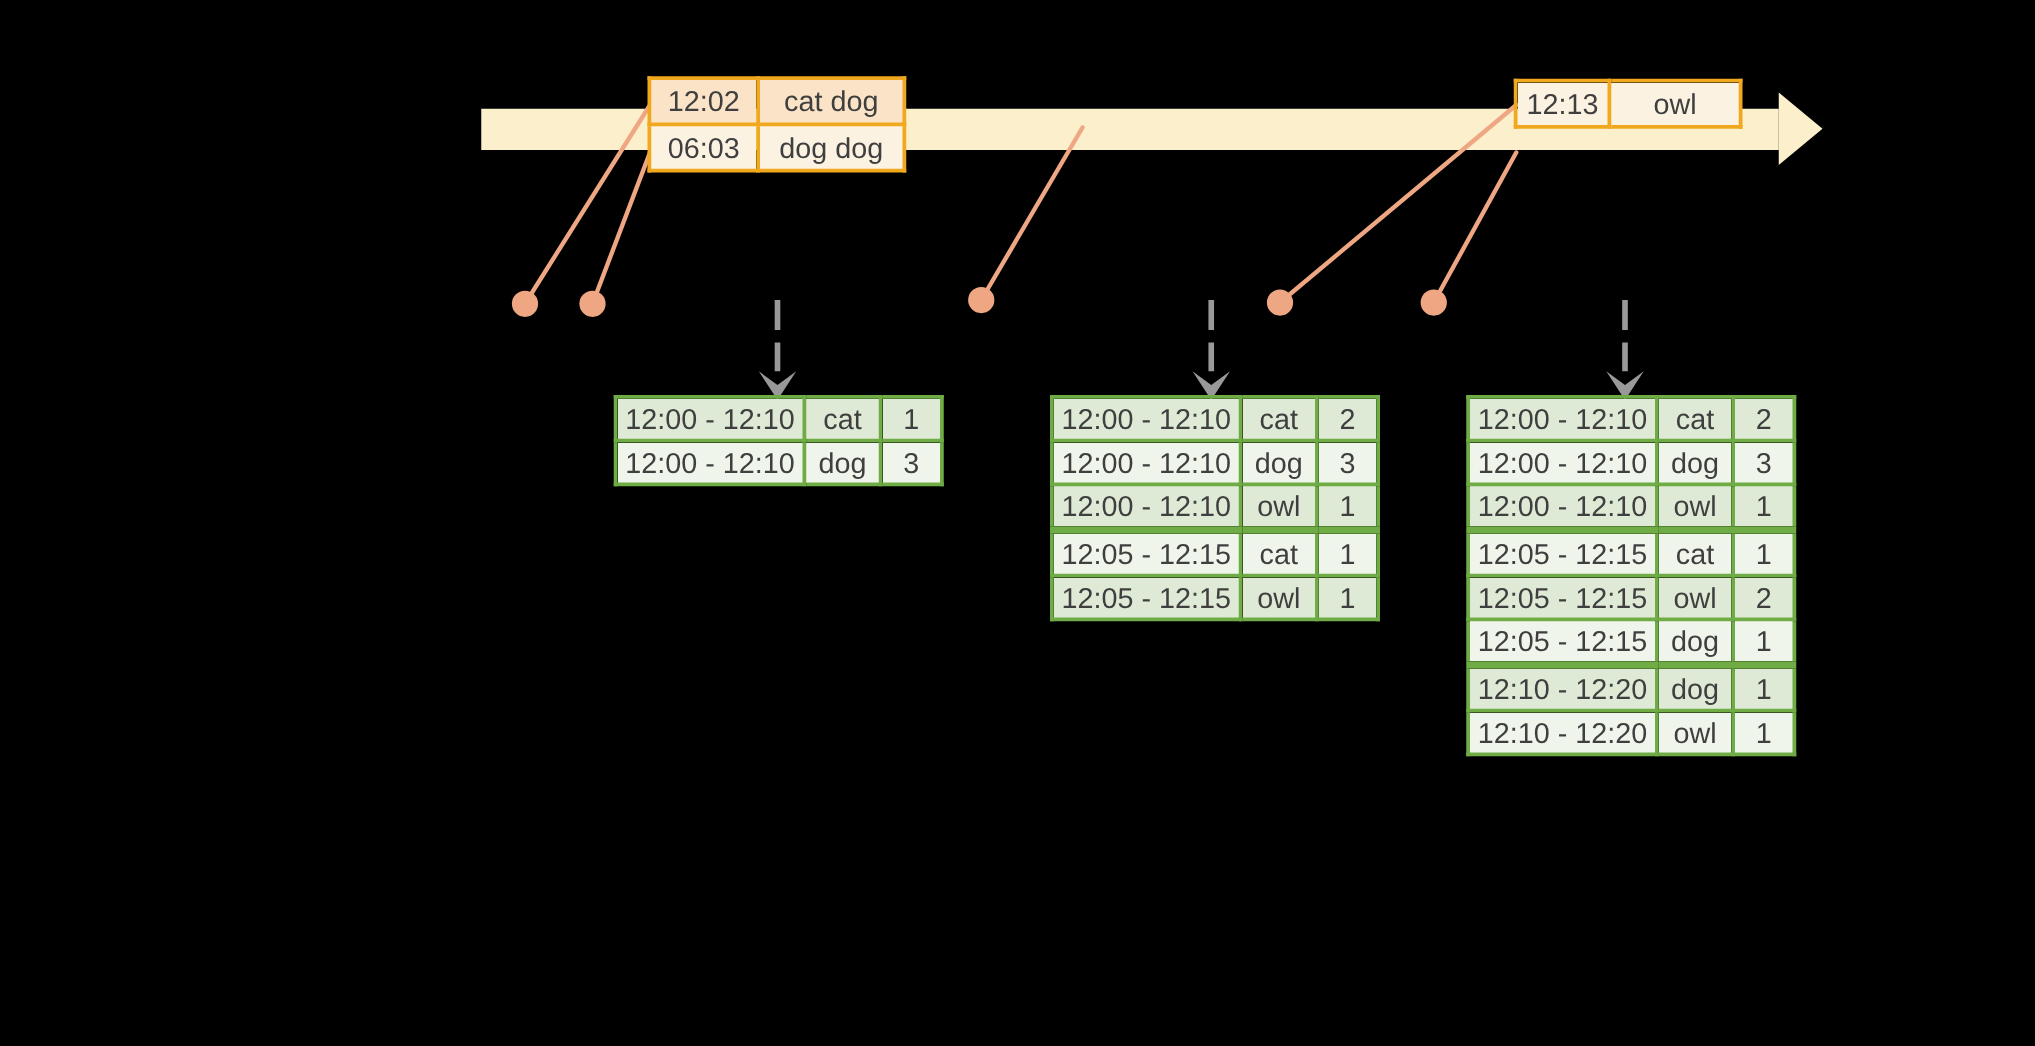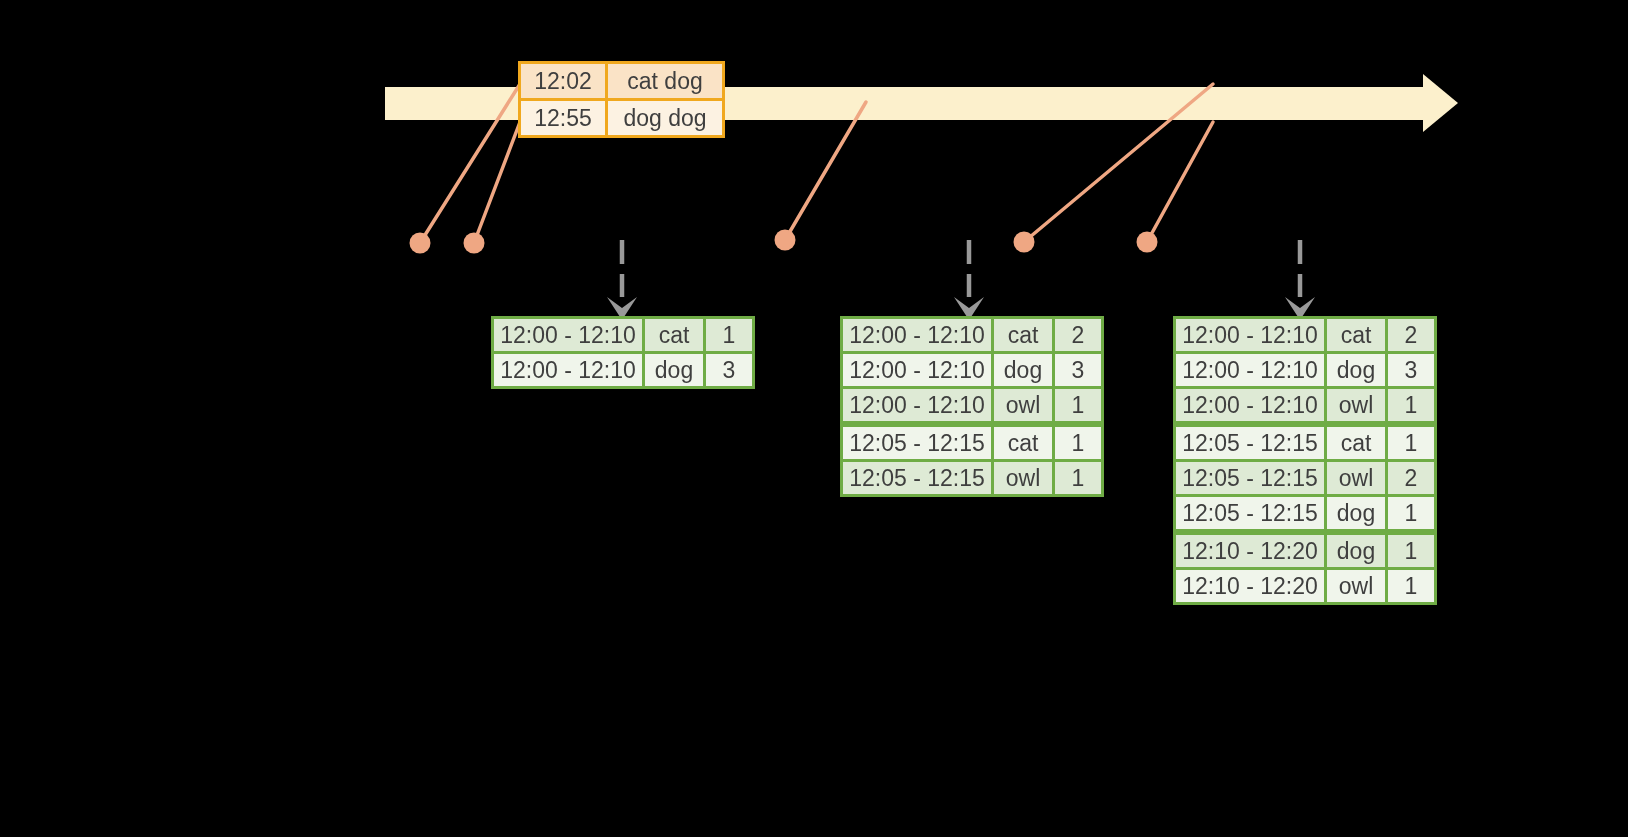--- a/index.html
+++ b/index.html
@@ -77,29 +77,33 @@
     </g>
   </svg>
 
   <table id="event-table-1" class="event-table">
     <tbody>
         <tr class="shade-dark">
       <td class="col-time">12:02</td>
       <td class="col-words">cat dog</td>
     </tr>
     <tr class="shade-light">
-      <td class="col-time">12:55</td>
+      <td class="col-time">06:03</td>
       <td class="col-words">dog dog</td>
     </tr>
   </tbody>
     </table>
 
 
   <table id="event-table-3" class="event-table event-c">
     <tbody>
+    <tr class="shade-light">
+      <td class="col-time">12:13</td>
+      <td class="col-words">owl</td>
+    </tr>
   </tbody>
     </table>
 
   <table id="result-table-1" class="result-table">
     <tbody>
         <tr class="shade-dark">
       <td class="col-window">12:00 - 12:10</td>
       <td class="col-word">cat</td>
       <td class="col-count">1</td>
     </tr>

